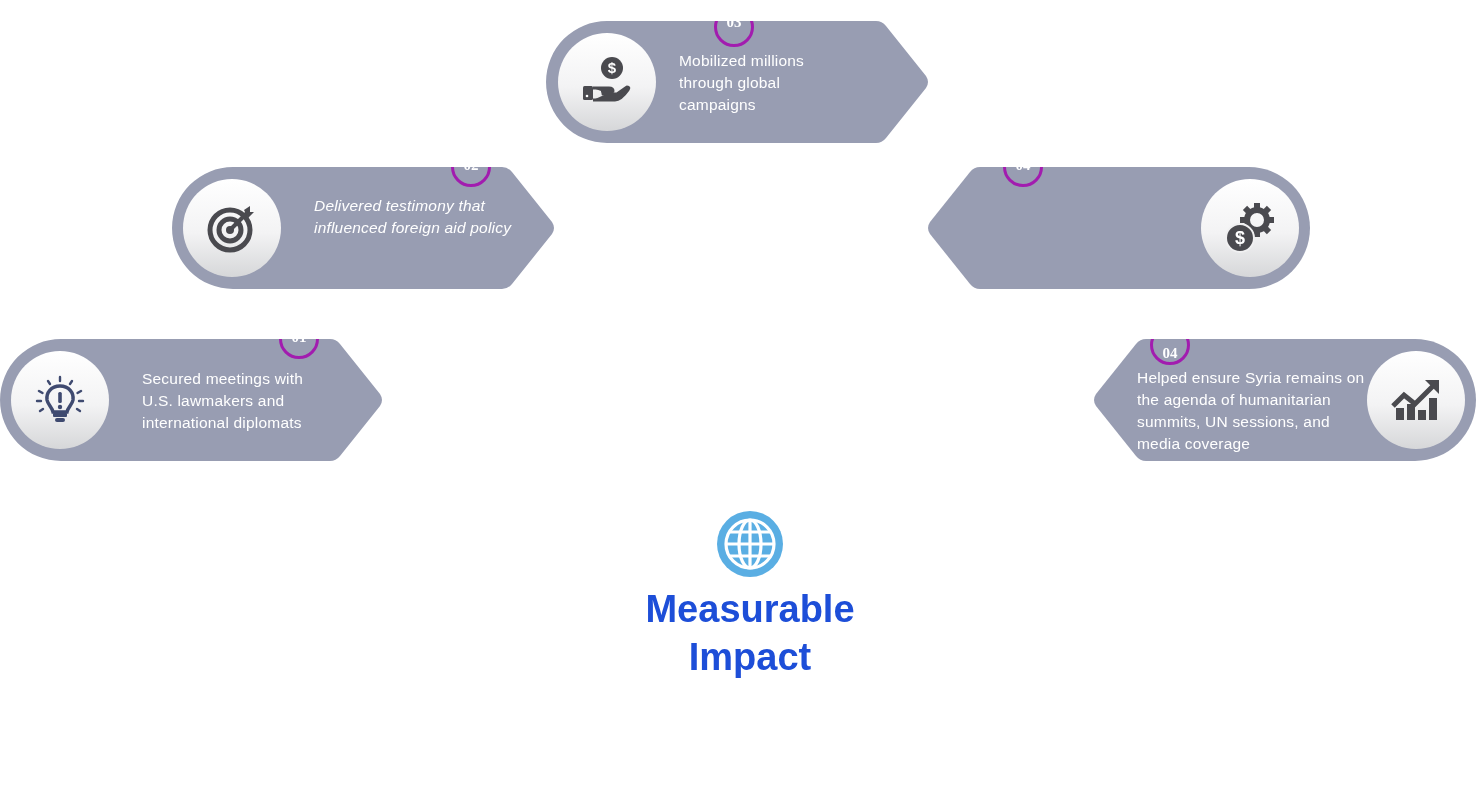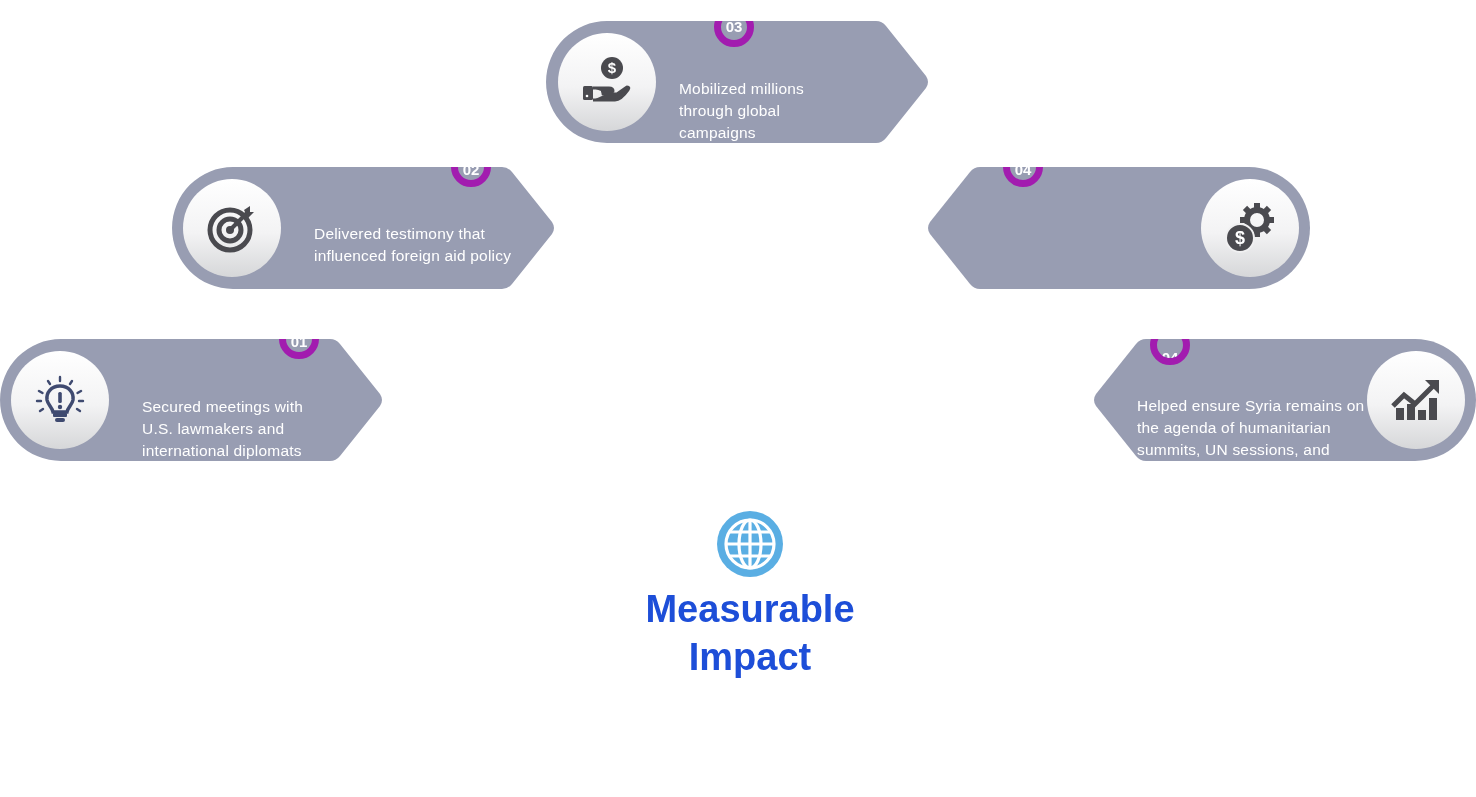--- a/index.html
+++ b/index.html
@@ -4,23 +4,23 @@
 <style>
   html, body { margin:0; padding:0; }
   body { width:1476px; height:797px; background:#ffffff; position:relative; overflow:hidden;
          font-family:"Liberation Sans", sans-serif; }
   .card { position:absolute; height:122px; }
   .card svg.shape { position:absolute; left:0; top:0; }
   .icon-circle { position:absolute; width:98px; height:98px; border-radius:50%;
      background:linear-gradient(180deg,#ffffff 0%,#f3f3f4 55%,#d6d7d9 100%);
      display:flex; align-items:center; justify-content:center; }
   .icon-circle svg { width:52px; height:52px; }
-  .txt { position:absolute; color:#ffffff; font-size:15.5px; line-height:22px; letter-spacing:0.2px;margin-top:28px; }
-  .badge { position:absolute; width:40px; height:40px; border:7px solid #a21caf; border-radius:50%;
-     box-sizing:border-box; overflow:hidden; }
+  .txt { position:absolute; color:#ffffff; font-size:15.5px; line-height:22px; letter-spacing:0.2px; }
+  .badge { position:absolute; width:40px; height:40px; border:3px solid #a21caf; border-radius:50%;
+     box-sizing:border-box; overflow:hidden;font-family:Liberation Serif, serif; }
   .badge-clip { position:absolute; overflow:hidden; }
   .badge span { position:absolute; left:0; right:0; text-align:center; color:#fff; font-weight:bold; font-size:15px; }
   .title { position:absolute; left:600px; width:300px; top:585px; text-align:center;
      color:#1d4ed8; font-weight:bold; font-size:38px; line-height:48px; }
   .globe { position:absolute; left:716px; top:510px; width:68px; height:68px; }
 </style>
 </head>
 <body>
 
 <div class="card" style="left:546px; top:21px; width:384px;">
@@ -55,21 +55,21 @@
   </div>
   <div class="icon-circle" style="left:11px; top:12px;">
     <svg viewBox="0 0 52 52">
       <circle cx="24" cy="28" r="20" fill="none" stroke="#4a4a4f" stroke-width="5"></circle>
       <circle cx="24" cy="28" r="11" fill="none" stroke="#4a4a4f" stroke-width="5"></circle>
       <circle cx="24" cy="28" r="4" fill="#4a4a4f"></circle>
       <line x1="24" y1="28" x2="42" y2="10" stroke="#4a4a4f" stroke-width="4"></line>
       <path d="M38,8 L44,4 L44,10 L48,10 L42,16 Z" fill="#4a4a4f"></path>
     </svg>
   </div>
-  <div class="txt" style="left:142px; top:28px; width:200px;">Delivered testimony that influenced foreign aid policy</div>
+  <div class="txt" style="left:142px; top:28px; width:200px;font-style:italic;">Delivered testimony that influenced foreign aid policy</div>
 </div>
 
 <div class="card" style="left:0px; top:339px; width:384px;">
   <svg class="shape" width="384" height="122">
     <path d="M61,0 H330 Q336,0 340,5 L380,55 Q384,61 380,67 L340,117 Q336,122 330,122 H61 A61,61 0 0 1 61,0 Z" fill="#989db2"></path>
   </svg>
   <div class="badge-clip" style="left:276px; top:0; width:50px; height:24px;">
     <div class="badge" style="left:3px; top:-20px;">
         <span style="top:7px;">01</span>
       </div>

